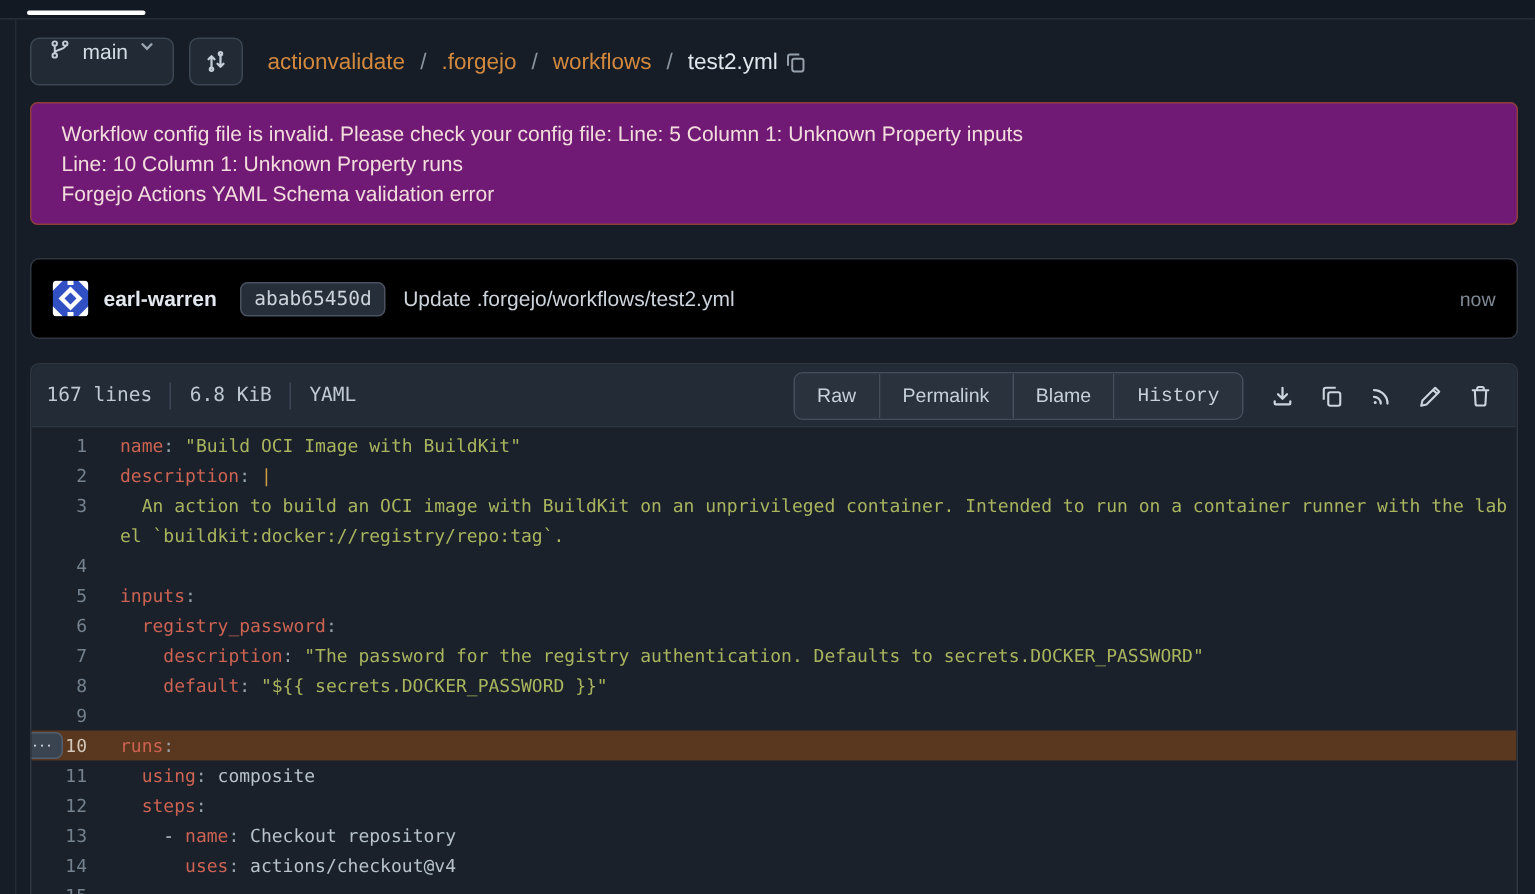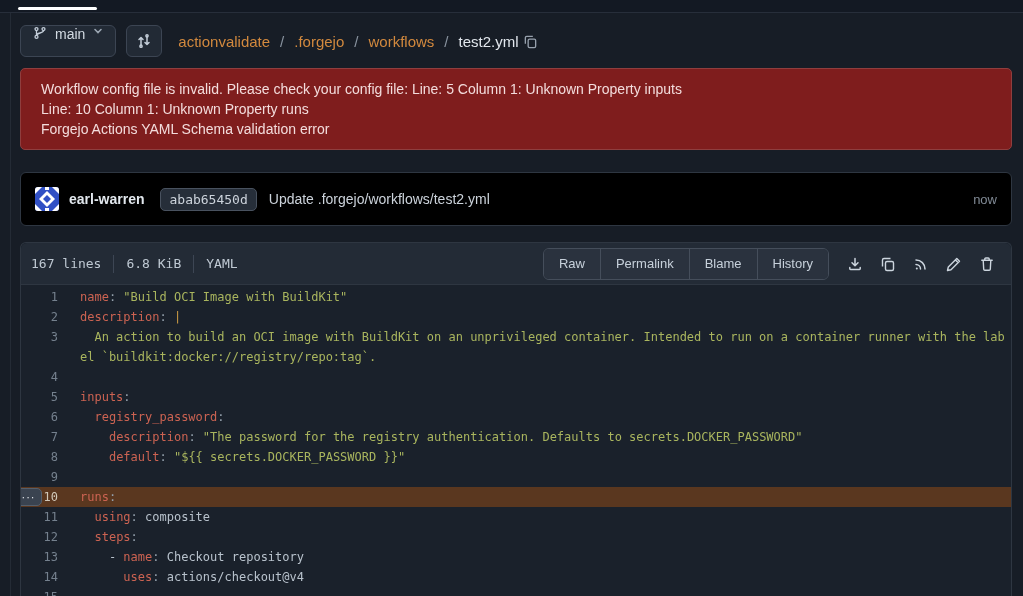--- a/index.html
+++ b/index.html
@@ -21,21 +21,21 @@
   .btn-compare { width:36px; height:32px; margin-left:10px; display:flex; align-items:center; justify-content:center; color:#c3cdd8; }
   .breadcrumb { display:flex; align-items:center; gap:10px; margin-left:16px; font-size:15px; }
   .bc-link { color:#d2893e; text-decoration:none; cursor:pointer; }
   .bc-sep { color:#8a94a0; }
   .bc-current { color:#e2e7ed; }
   .bc-copy { color:#97a1ad; margin-left:4px; cursor:pointer; display:flex; }
 
   
   .errorbox {
     margin:11px 0 0 20px; width:992px; min-height:80px;
-    background:#7f1d1d; border:1px solid #8f3e3e; border-radius:5px;
+    background:#701a75; border:1px solid #8f3e3e; border-radius:5px;
     padding:10px 20px; color:#f3dcdc; font-size:14px; line-height:20px;
   }
 
   
   .commitbox {
     margin:22px 0 0 20px; width:992px; height:54px;
     background:#000000; border:1px solid #2e3641; border-radius:6px;
     display:flex; align-items:center; padding:0 14px;
   }
   .avatar { width:24px; height:24px; border-radius:3px; overflow:hidden; flex:0 0 24px; cursor:pointer; }
@@ -58,21 +58,21 @@
     height:42px; background:#232b36; border-bottom:1px solid #2e3641;
     display:flex; align-items:center; padding:0 8px 0 10px; border-radius:6px 6px 0 0;
   }
   .meta { display:flex; align-items:center; font-family:"DejaVu Sans Mono", monospace; font-size:13px; color:#bfc9d3; }
   .meta-sep { width:1px; height:18px; background:#3d4654; margin:0 12px; }
   .actions-group { margin-left:auto; display:flex; border:1px solid #454e5b; border-radius:6px; overflow:hidden; }
   .actions-group button {
     background:#2a323e; color:#c7d1db; font-size:13px; font-family:inherit;
     padding:0 15px; height:30px; border:none; border-right:1px solid #454e5b; cursor:pointer;
   }
-  .actions-group button:last-child { border-right:none; }
+  .actions-group button:last-child { border-right:none;font-family:Liberation Mono, monospace; }
   .icon-tools { display:flex; align-items:center; gap:17px; margin:0 8px 0 18px; color:#ccd5de; }
   .icon-tools .tool { cursor:pointer; display:flex; }
 
   
   .code { font-family:"DejaVu Sans Mono", monospace; font-size:12px; line-height:20px; padding-top:2px; }
   .row { display:flex; position:relative; }
   .row.hl { background:#5a371f; }
   .ln { flex:0 0 37px; text-align:right; color:#75818e; cursor:pointer; user-select:none; }
   .row.hl .ln { color:#d2c9ba; }
   .lc { flex:1; padding-left:22px; white-space:pre; }

